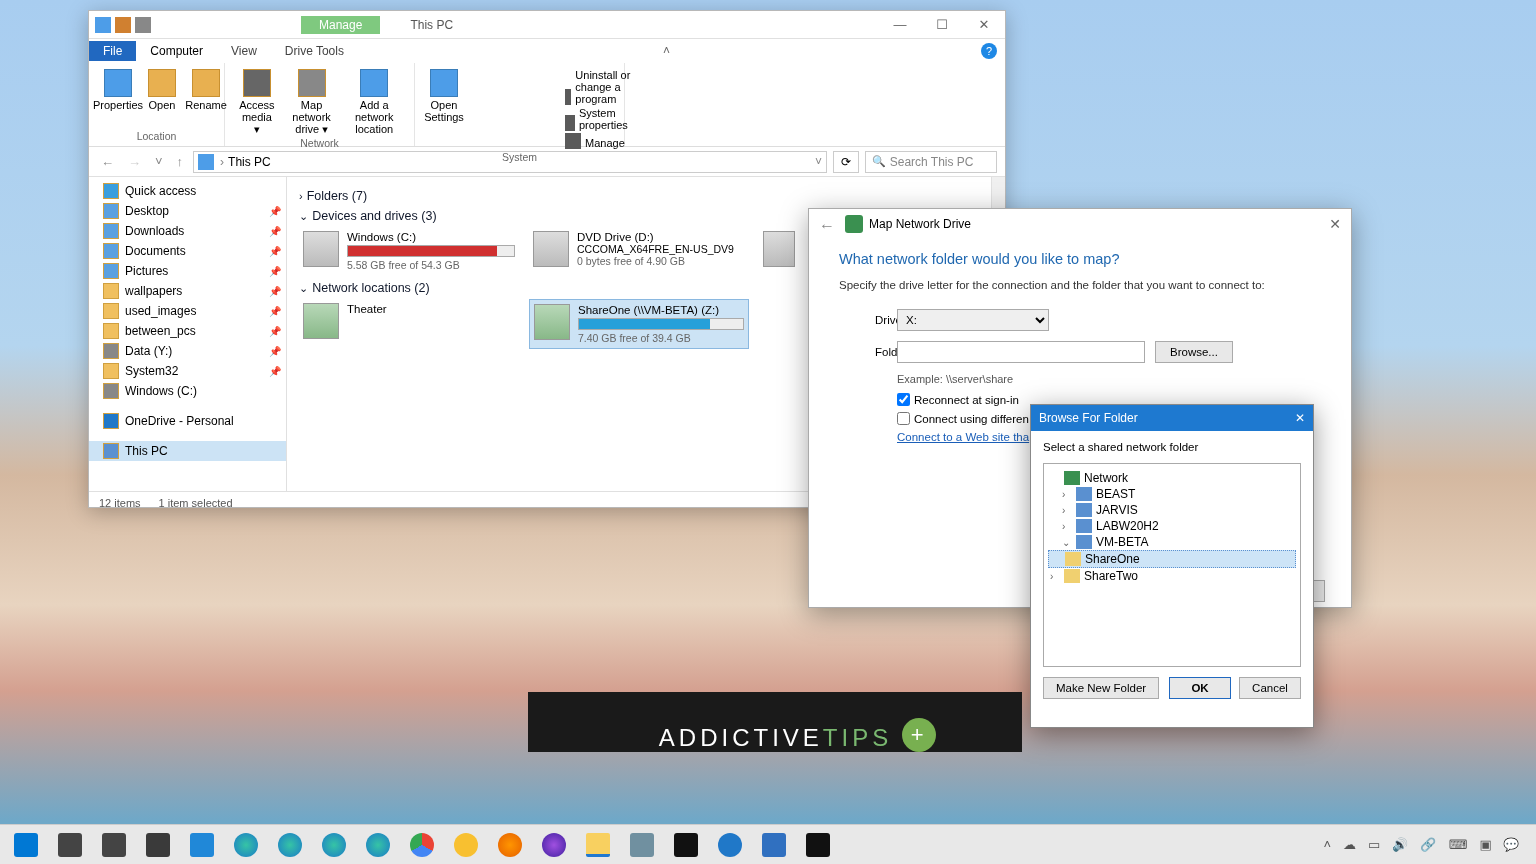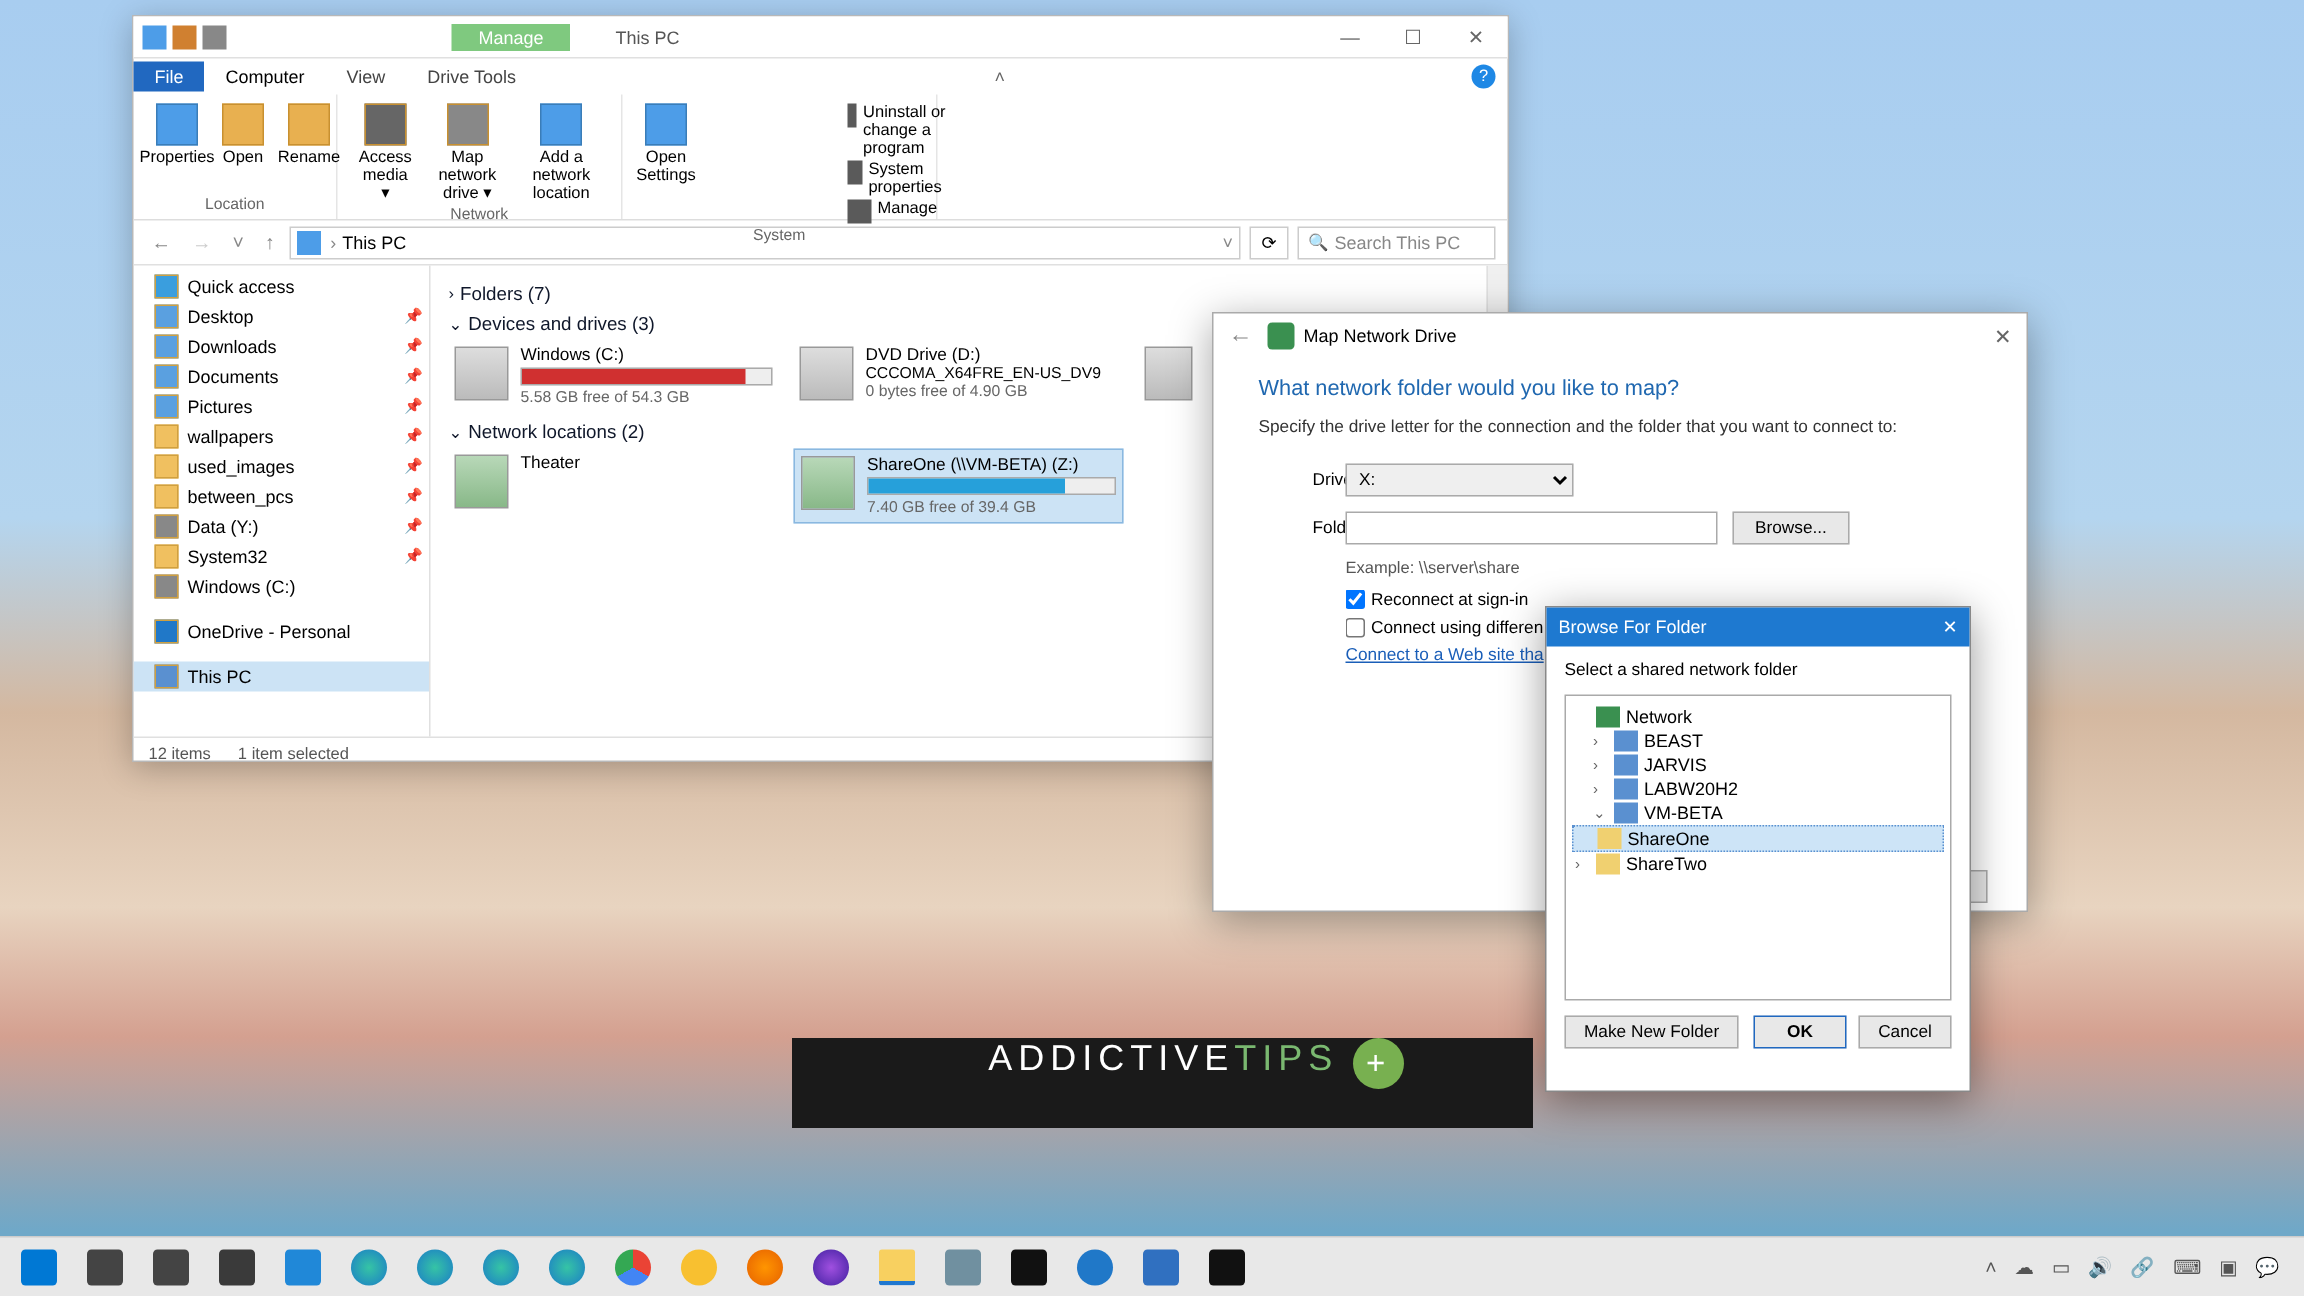--- a/index.html
+++ b/index.html
@@ -25,21 +25,21 @@
 .helpbtn { margin-left: auto; margin-right: 8px; width: 16px; height: 16px; border-radius: 50%; background: #1e88e5; color: #fff; font-size: 11px; text-align: center; line-height: 16px; }
 .ribbon { height: 84px; border-bottom: 1px solid #ddd; display: flex; font-size: 11px; }
 .rgroup { border-right: 1px solid #e5e5e5; padding: 4px 8px; display: flex; flex-direction: column; }
 .rgroup .icons { display: flex; gap: 2px; }
 .rbtn { display: flex; flex-direction: column; align-items: center; justify-content: flex-start; padding: 2px 6px; cursor: pointer; min-width: 42px; }
 .rbtn .ico { width: 28px; height: 28px; margin-bottom: 2px; background: #e8b050; border: 1px solid #c89030; }
 .rbtn .ico.blue { background: #4d9de8; border-color: #3a7db8; }
 .rbtn span { text-align: center; line-height: 1.1; }
 .rgroup .glabel { text-align: center; font-size: 10.5px; color: #666; margin-top: auto; }
 .syslist { display: flex; flex-direction: column; gap: 2px; font-size: 11px; padding: 2px 4px; }
-.syslist div { display: flex; align-items: flex-start; gap: 4px; cursor: pointer; margin-left: 48px; }
+.syslist div { display: flex; align-items: flex-end; gap: 4px; cursor: pointer; margin-left: 48px; }
 .syslist .sic { width: 16px; height: 16px; background: #5a5a5a; }
 .navbar { height: 30px; border-bottom: 1px solid #e0e0e0; display: flex; align-items: center; gap: 6px; padding: 0 8px; }
 .navbtn { color: #888; font-size: 13px; padding: 0 4px; cursor: pointer; }
 .addrbar { flex: 1; height: 22px; border: 1px solid #ccc; display: flex; align-items: center; padding: 0 4px; font-size: 12px; }
 .addrbar .pcic { width: 16px; height: 16px; background: #4d9de8; margin-right: 6px; }
 .refresh { width: 26px; height: 22px; border: 1px solid #ccc; text-align: center; font-size: 12px; line-height: 20px; cursor: pointer; }
 .searchbox { width: 132px; height: 22px; border: 1px solid #ccc; display: flex; align-items: center; padding: 0 6px; font-size: 12px; color: #888; }
 .searchbox::before { content: "🔍"; font-size: 11px; margin-right: 4px; }
 .body { display: flex; height: 314px; }
 .navpane { width: 198px; border-right: 1px solid #e0e0e0; overflow-y: scroll; font-size: 12px; padding: 4px 0; }
@@ -109,21 +109,21 @@
 .browse-dlg .lvl2 { }
 .browse-dlg .bbtns { display: flex; justify-content: space-between; padding: 10px 12px; }
 .browse-dlg button { height: 22px; padding: 0 12px; border: 1px solid #aaa; background: #e8e8e8; font-size: 11.5px; cursor: pointer; }
 .browse-dlg button.def { border: 1.5px solid #2068c0; font-weight: bold; }
 
 .wizard-btns { position: absolute; left: 1280px; top: 580px; display: flex; gap: 8px; }
 .wizard-btns button { height: 22px; padding: 0 14px; border: 1px solid #aaa; background: #e8e8e8; font-size: 11.5px; cursor: pointer; }
 
 .logo {
   position: absolute; left: 528px; top: 692px; width: 494px; height: 60px;
-  background: #1a1a1a; display: flex; align-items: flex-start; justify-content: center;
+  background: #1a1a1a; display: flex; align-items: flex-end; justify-content: center;
   color: #fff; font-size: 24px; letter-spacing: 4px; font-weight: 300; padding-left: 45px;
 }
 .logo .tips { color: #7ab870; }
 .logo .plus { width: 34px; height: 34px; border-radius: 50%; background: #78b050; color: #fff; font-size: 22px; text-align: center; line-height: 34px; margin-left: 10px; }
 
 .taskbar {
   position: absolute; left: 0; bottom: 0; width: 100%; height: 40px;
   background: #e8e8e8; border-top: 1px solid #ccc; display: flex; align-items: center; padding: 0 4px;
 }
 .taskbar .tbic { width: 24px; height: 24px; margin: 0 10px; cursor: pointer; background: #666; border-radius: 3px; }

